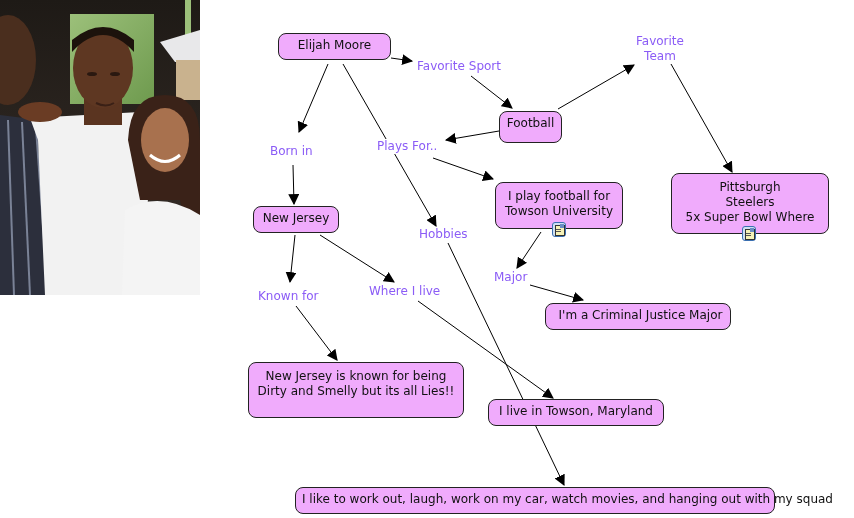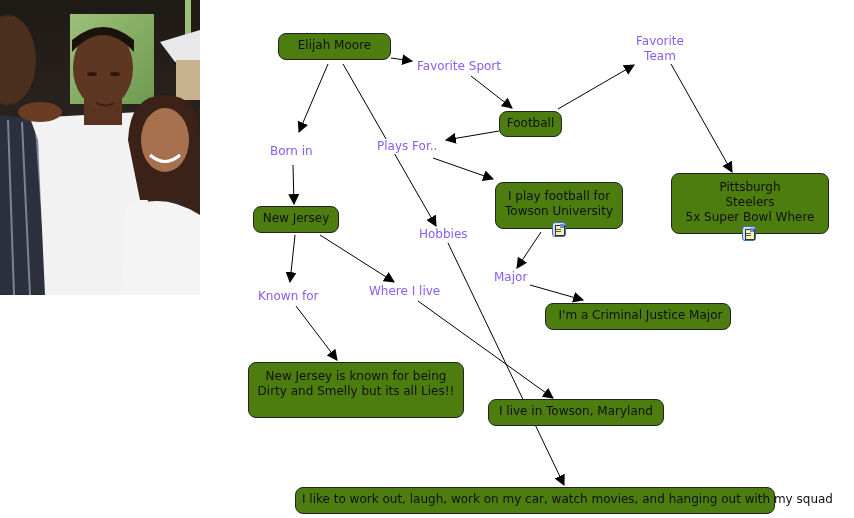--- a/index.html
+++ b/index.html
@@ -1,21 +1,21 @@
 <!DOCTYPE html>
 <html><head>
 <meta charset="utf-8">
 <style>
   html, body { margin:0; padding:0; background:#ffffff; }
   body { width:854px; height:518px; position:relative; overflow:hidden;
          font-family:"DejaVu Sans", "Liberation Sans", sans-serif; font-size:12px; color:#111; }
   #photo { position:absolute; left:0; top:0; width:200px; height:295px; overflow:hidden; background:#2a2420; }
   #photo svg { display:block; }
   #map { position:absolute; left:0; top:0; width:854px; height:518px; }
-  .concept { position:absolute; box-sizing:border-box; background:#4d7c0f; border:1px solid #222;
+  .concept { position:absolute; box-sizing:border-box; background:#f0abfc; border:1px solid #222;
              border-radius:8px; text-align:center; line-height:15px; padding:4px 6px;
              white-space:pre-line; font-size:12px; color:#111; cursor:pointer; }
   .link { position:absolute; text-align:center; line-height:15px; white-space:pre-line;
           font-size:12px; color:#8b5cf6; background:#fff; padding:0 1px; }
   .res-icon { position:absolute; width:14px; height:15px; box-sizing:border-box;
               border:1px solid #3a6fb0; border-radius:3px; background:#cfe0f3; cursor:pointer; }
   .res-icon .pg { position:absolute; left:2px; top:2px; width:8px; height:9px; background:#f6f2b6; border:1px solid #333; }
   .res-icon .ln { position:absolute; left:3px; height:1px; width:5px; background:#555; }
   .res-icon .pic { position:absolute; right:1px; top:1px; width:4px; height:4px; background:#6b8cc4; }
 </style>
@@ -96,21 +96,21 @@
 <div class="link" style="left:635px;top:34px;">Favorite
 Team</div>
 <div class="link" style="left:376px;top:139px;">Plays For..</div>
 <div class="link" style="left:269px;top:144px;">Born in</div>
 <div class="link" style="left:418px;top:227px;">Hobbies</div>
 <div class="link" style="left:493px;top:270px;">Major</div>
 <div class="link" style="left:257px;top:289px;">Known for</div>
 <div class="link" style="left:368px;top:284px;">Where I live</div>
 
 <div class="concept" style="left:278px;top:33px;width:113px;height:27px;">Elijah Moore</div>
-<div class="concept" style="left:499px;top:111px;width:63px;height:26px;">Football</div>
+<div class="concept" style="left:499px;top:111px;width:63px;height:32px;">Football</div>
 <div class="concept" style="left:253px;top:206px;width:86px;height:27px;">New Jersey</div>
 <div class="concept" style="left:495px;top:182px;width:128px;height:47px;padding-top:6px;">I play football for
 Towson University</div>
 <div class="concept" style="left:671px;top:173px;width:158px;height:61px;padding-top:6px;">Pittsburgh
 Steelers
 5x Super Bowl Where</div>
 <div class="concept" style="left:545px;top:303px;width:186px;height:27px;padding-left:11px;">I'm a Criminal Justice Major</div>
 <div class="concept" style="left:248px;top:362px;width:216px;height:56px;padding-top:6px;">New Jersey is known for being
 Dirty and Smelly but its all Lies!!</div>
 <div class="concept" style="left:488px;top:399px;width:176px;height:27px;">I live in Towson, Maryland</div>

